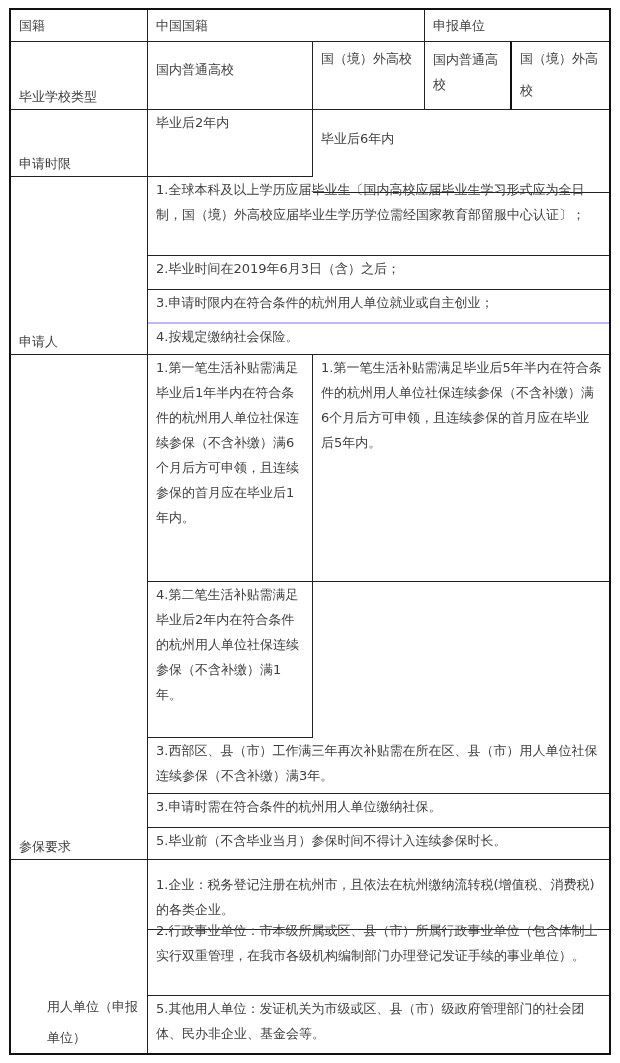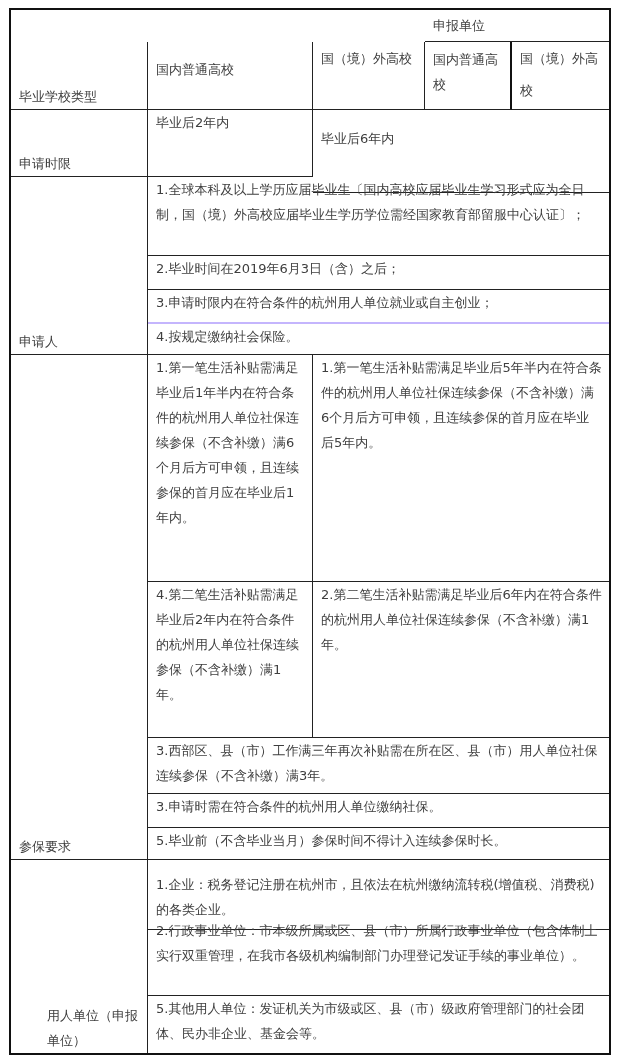--- a/index.html
+++ b/index.html
@@ -13,20 +13,22 @@
   .thick-b{border-bottom:2px solid #c4b5fd;}
   .thick-r{border-right:2px solid #111;}
   .nr{border-right:none;}
   .nb{border-bottom:none;}
 </style>
 </head>
 <body>
 
 <div class="tbl">
 
+  <div class="c" style="left:0;top:0;width:137px;height:32px;">国籍</div>
+  <div class="c" style="left:137px;top:0;width:277px;height:32px;">中国国籍</div>
   <div class="c nr" style="left:414px;top:0;width:184px;height:32px;">申报单位</div>
 
   <div class="c lbl" style="left:0;top:32px;width:137px;height:68px;">
       <span>毕业学校类型</span>
     </div>
   <div class="c" style="left:137px;top:32px;width:165px;height:68px;padding-top:15px;">国内普通高校</div>
   <div class="c" style="left:302px;top:32px;width:112px;height:68px;line-height:32px;padding-top:1px;">国（境）外高校</div>
   <div class="c thick-r" style="left:414px;top:32px;width:87px;height:68px;padding-top:5px;">国内普通高校</div>
   <div class="c nr" style="left:501px;top:32px;width:97px;height:68px;line-height:32px;padding-top:1px;">国（境）外高校</div>
 
@@ -43,24 +45,23 @@
   <div class="c nr" style="left:137px;top:246px;width:461px;height:34px;padding-top:0;">2.毕业时间在2019年6月3日（含）之后；</div>
   <div class="c nr thick-b" style="left:137px;top:280px;width:461px;height:34px;padding-top:0;">3.申请时限内在符合条件的杭州用人单位就业或自主创业；</div>
   <div class="c nr" style="left:137px;top:314px;width:461px;height:31px;padding-top:0;">4.按规定缴纳社会保险。</div>
 
   <div class="c lbl" style="left:0;top:345px;width:137px;height:505px;">
       <span>参保要求</span>
     </div>
   <div class="c" style="left:137px;top:345px;width:165px;height:227px;padding-top:0;">1.第一笔生活补贴需满足毕业后1年半内在符合条件的杭州用人单位社保连续参保（不含补缴）满6个月后方可申领，且连续参保的首月应在毕业后1年内。</div>
   <div class="c nr" style="left:302px;top:345px;width:296px;height:227px;padding-top:0;">1.第一笔生活补贴需满足毕业后5年半内在符合条件的杭州用人单位社保连续参保（不含补缴）满6个月后方可申领，且连续参保的首月应在毕业后5年内。</div>
   <div class="c" style="left:137px;top:572px;width:165px;height:156px;padding-top:0;">4.第二笔生活补贴需满足毕业后2年内在符合条件的杭州用人单位社保连续参保（不含补缴）满1年。</div>
-  <div class="c nr" style="left:302px;top:572px;width:296px;height:156px;padding-top:0;">2.第二笔生活补贴需满足毕业后6年内在符合条件的杭州用人单位社保连续参保（不含补缴）满1年。</div>
   <div class="c nr" style="left:137px;top:728px;width:461px;height:56px;padding-top:0;">3.西部区、县（市）工作满三年再次补贴需在所在区、县（市）用人单位社保连续参保（不含补缴）满3年。</div>
   <div class="c nr" style="left:137px;top:784px;width:461px;height:34px;padding-top:0;">3.申请时需在符合条件的杭州用人单位缴纳社保。</div>
   <div class="c nr" style="left:137px;top:818px;width:461px;height:32px;padding-top:0;">5.毕业前（不含毕业当月）参保时间不得计入连续参保时长。</div>
 
-  <div class="c lbl nb" style="left:0;top:850px;width:137px;height:193px;line-height:25px;padding-left:36px;">
+  <div class="c lbl nb" style="left:0;top:850px;width:137px;height:193px;line-height:31px;padding-left:36px;">
       <span>用人单位（申报单位）</span>
     </div>
   <div class="c nr" style="left:137px;top:850px;width:461px;height:58px;padding-top:0;margin-top:12px;">1.企业：税务登记注册在杭州市，且依法在杭州缴纳流转税(增值税、消费税)的各类企业。</div>
   <div class="c nr" style="left:137px;top:908px;width:461px;height:78px;padding-top:0;">2.行政事业单位：市本级所属或区、县（市）所属行政事业单位（包含体制上实行双重管理，在我市各级机构编制部门办理登记发证手续的事业单位）。</div>
   <div class="c nr nb" style="left:137px;top:986px;width:461px;height:57px;padding-top:0;">5.其他用人单位：发证机关为市级或区、县（市）级政府管理部门的社会团体、民办非企业、基金会等。</div>
 </div>
 
 </body></html>

